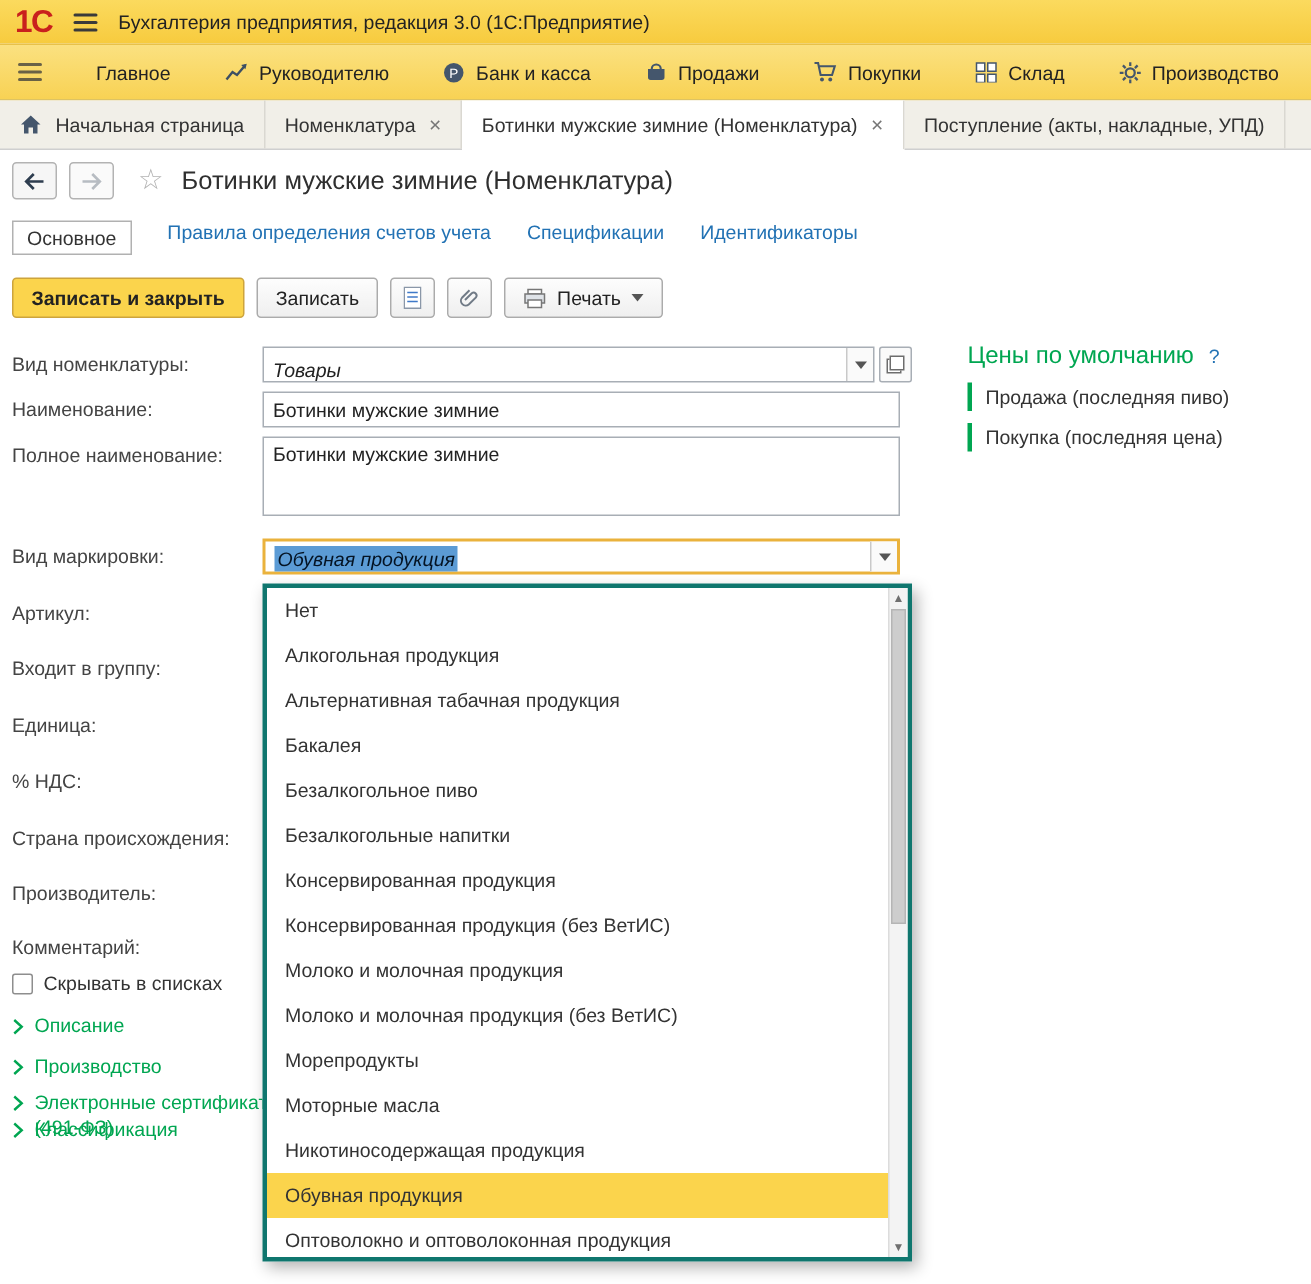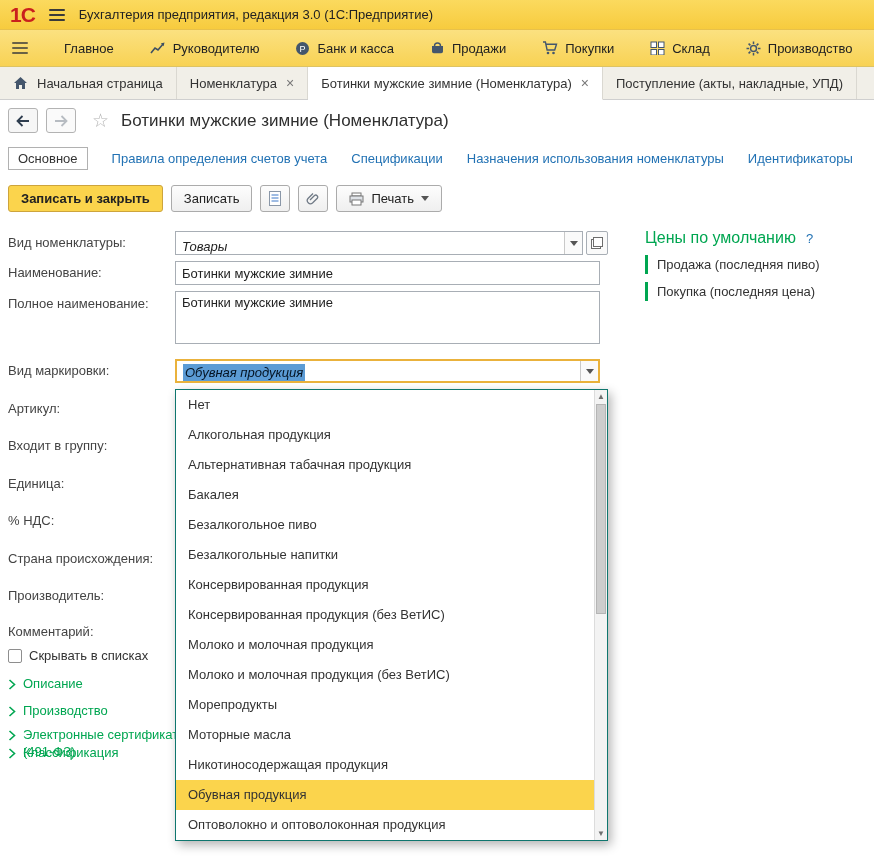--- a/index.html
+++ b/index.html
@@ -27,21 +27,21 @@
 
   
   .main { position:absolute; top:100px; left:0; width:874px; height:756px; background:#fff; }
 
   .nav-row { position:absolute; top:8px; left:8px; display:flex; align-items:center; gap:8px; }
   .nav-btn { width:30px; height:25px; border:1px solid #b3b3b3; border-radius:3px; background:#f6f6f6; display:flex; align-items:center; justify-content:center; cursor:pointer; }
   .nav-btn.disabled { cursor:default; background:#fafafa; }
   .star { font-size:19px; color:#b3b3b3; margin:0 4px 0 8px; cursor:pointer; }
   .page-title { font-size:17px; color:#2f2f2f; }
 
-  .sections-row { position:absolute; top:47px; left:8px; display:flex; align-items:center; gap:24px; white-space:nowrap; }
+  .sections-row { position:absolute; top:47px; left:8px; display:flex; align-items:flex-start; gap:24px; white-space:nowrap; }
   .section-active { padding:3px 9px; border:1px solid #b1b1b1; background:#fff; color:#333; cursor:pointer; }
   .link { color:#2272b4; cursor:pointer; }
 
   .toolbar { position:absolute; top:85px; left:8px; display:flex; align-items:center; gap:8px; }
   .btn { height:27px; display:flex; align-items:center; gap:7px; padding:0 12px; border:1px solid #ababab; border-radius:3px; background:linear-gradient(#fdfdfd,#efefef); cursor:pointer; color:#222; }
   .btn-primary { background:#fbd44c; border-color:#cda43c; font-weight:bold; }
   .btn-icon { width:30px; padding:0; justify-content:center; }
   .caret { width:0; height:0; border-left:4px solid transparent; border-right:4px solid transparent; border-top:5px solid #555; }
 
   .flabel { position:absolute; left:8px; width:165px; line-height:24px; color:#444; }
@@ -66,21 +66,21 @@
   .chev { margin-top:3px; flex:none; }
 
   
   .prices { position:absolute; left:645px; top:129px; width:226px; }
   .prices-head { display:flex; gap:10px; align-items:baseline; }
   .prices-title { color:#00a651; font-size:16px; }
   .help-link { color:#2272b4; cursor:pointer; }
   .price-item { border-left:3px solid #00a651; padding:2px 0 2px 9px; margin-top:8px; color:#333; }
 
   
-  .dropdown { position:absolute; left:175px; top:289px; width:433px; height:452px; background:#fff; border:1px solid #0f766e; box-shadow:3px 4px 10px rgba(0,0,0,.3); z-index:60; padding-right:13px; }
+  .dropdown { position:absolute; left:175px; top:289px; width:433px; height:452px; background:#fff; border:3px solid #0f766e; box-shadow:3px 4px 10px rgba(0,0,0,.3); z-index:60; padding-right:13px; }
   .dd-item { height:30px; line-height:30px; padding-left:12px; white-space:nowrap; overflow:hidden; cursor:pointer; color:#333; }
   .dd-item.dd-selected { background:#fbd44c; }
   .dd-scroll { position:absolute; top:0; right:0; bottom:0; width:13px; background:#f3f3f3; border-left:1px solid #dcdcdc; }
   .dd-arr { position:absolute; left:0; width:12px; height:13px; color:#6f6f6f; font-size:8px; text-align:center; line-height:13px; cursor:pointer; }
   .dd-arr.up { top:0; } .dd-arr.down { bottom:0; }
   .dd-thumb { position:absolute; left:1px; top:14px; width:10px; height:210px; background:#cdcdcd; border:1px solid #b5b5b5; cursor:pointer; }
 </style>
 </head>
 <body>
 
@@ -218,21 +218,20 @@
           </svg>
       </span>
       <span class="star">☆</span>
       <span class="page-title">Ботинки мужские зимние (Номенклатура)</span>
     </div>
 
     <div class="sections-row">
       <span class="section-active">Основное</span>
       <span class="link">Правила определения счетов учета</span>
       <span class="link">Спецификации</span>
-      <span class="link">Назначения использования номенклатуры</span>
       <span class="link">Идентификаторы</span>
     </div>
 
     <div class="toolbar">
       <span class="btn btn-primary">Записать и закрыть</span>
       <span class="btn">Записать</span>
       <span class="btn btn-icon">
         <span class="icon-svg">
           <svg width="12" height="15" viewBox="0 0 12 15">
               <rect x="0.5" y="0.5" width="11" height="14" fill="#fff" stroke="#8a97a8"></rect>

